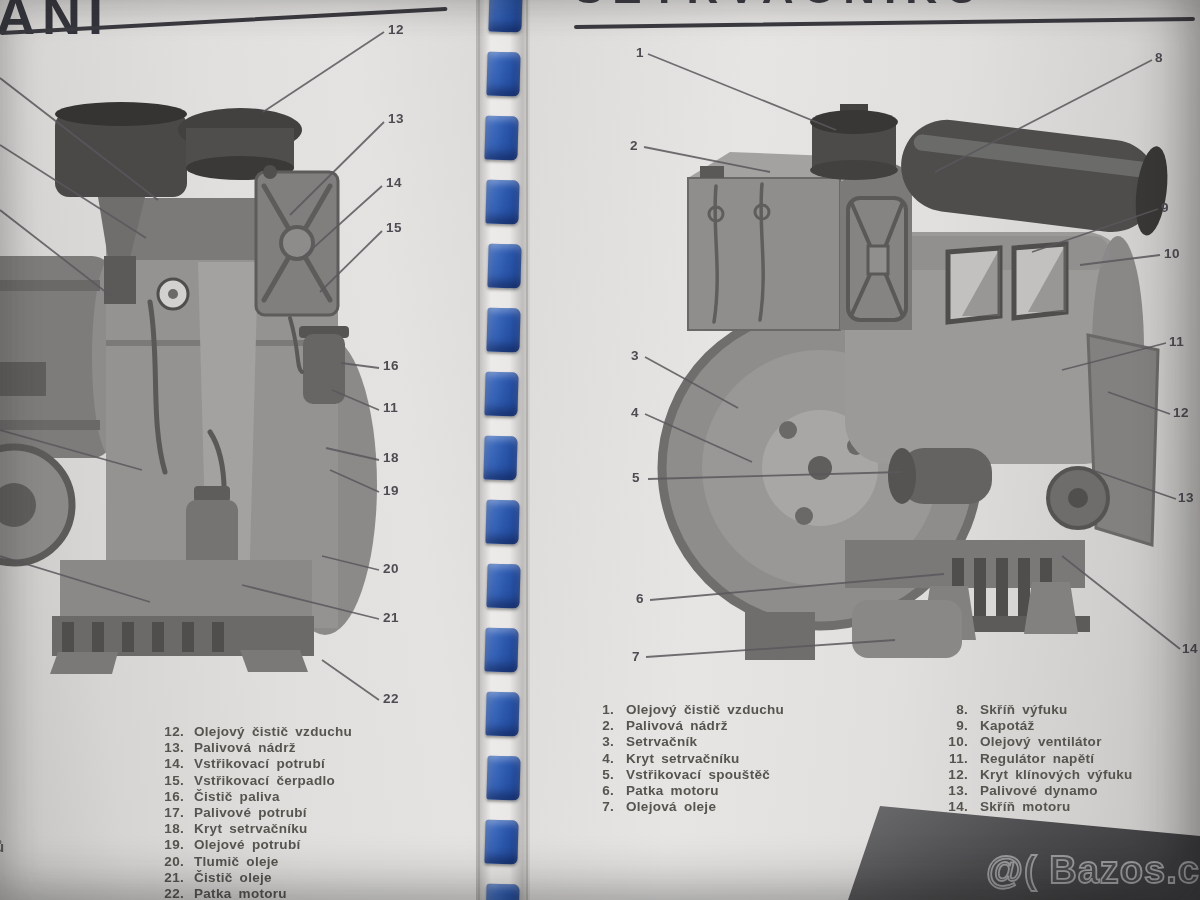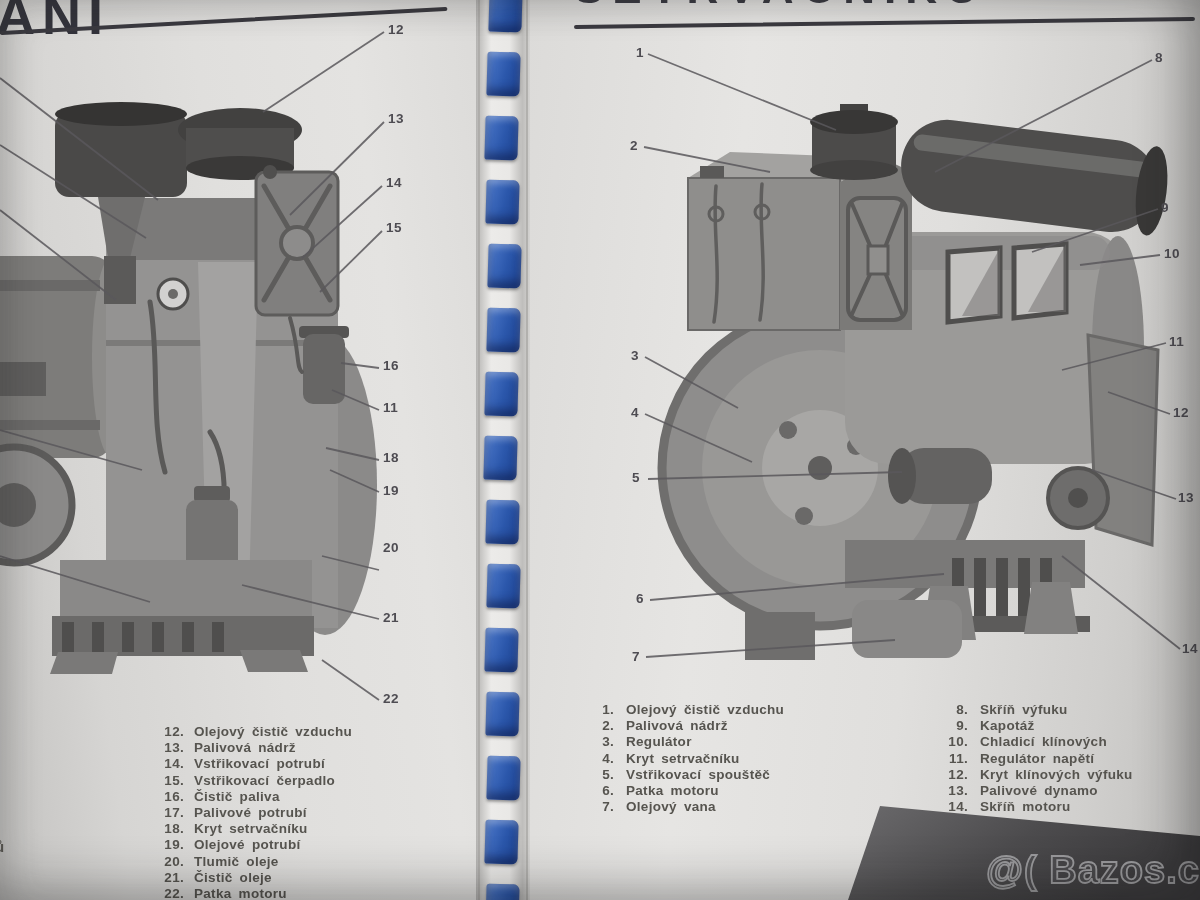--- a/index.html
+++ b/index.html
@@ -276,21 +276,21 @@
   </svg>
 
   <span class="co" style="left:388px;top:22px">12</span>
   <span class="co" style="left:388px;top:111px">13</span>
   <span class="co" style="left:386px;top:175px">14</span>
   <span class="co" style="left:386px;top:220px">15</span>
   <span class="co" style="left:383px;top:358px">16</span>
   <span class="co" style="left:383px;top:400px">11</span>
   <span class="co" style="left:383px;top:450px">18</span>
   <span class="co" style="left:383px;top:483px">19</span>
-  <span class="co" style="left:383px;top:540px">20</span>
+  <span class="co" style="left:383px;top:561px">20</span>
   <span class="co" style="left:383px;top:610px">21</span>
   <span class="co" style="left:383px;top:691px">22</span>
 
   <span class="co" style="left:636px;top:45px">1</span>
   <span class="co" style="left:630px;top:138px">2</span>
   <span class="co" style="left:631px;top:348px">3</span>
   <span class="co" style="left:631px;top:405px">4</span>
   <span class="co" style="left:632px;top:470px">5</span>
   <span class="co" style="left:636px;top:591px">6</span>
   <span class="co" style="left:632px;top:649px">7</span>
@@ -354,52 +354,52 @@
     <div class="row">
         <span class="num">1.</span>
         <span class="lbl">Olejový čistič vzduchu</span>
       </div>
     <div class="row">
         <span class="num">2.</span>
         <span class="lbl">Palivová nádrž</span>
       </div>
     <div class="row">
         <span class="num">3.</span>
-        <span class="lbl">Regulátor</span>
+        <span class="lbl">Setrvačník</span>
       </div>
     <div class="row">
         <span class="num">4.</span>
         <span class="lbl">Kryt setrvačníku</span>
       </div>
     <div class="row">
         <span class="num">5.</span>
         <span class="lbl">Vstřikovací spouštěč</span>
       </div>
     <div class="row">
         <span class="num">6.</span>
         <span class="lbl">Patka motoru</span>
       </div>
     <div class="row">
         <span class="num">7.</span>
-        <span class="lbl">Olejový vana</span>
+        <span class="lbl">Olejová oleje</span>
       </div>
   </div>
 
   <div class="legend legend-rB">
     <div class="row">
         <span class="num">8.</span>
         <span class="lbl">Skříň výfuku</span>
       </div>
     <div class="row">
         <span class="num">9.</span>
         <span class="lbl">Kapotáž</span>
       </div>
     <div class="row">
         <span class="num">10.</span>
-        <span class="lbl">Chladicí klínových</span>
+        <span class="lbl">Olejový ventilátor</span>
       </div>
     <div class="row">
         <span class="num">11.</span>
         <span class="lbl">Regulátor napětí</span>
       </div>
     <div class="row">
         <span class="num">12.</span>
         <span class="lbl">Kryt klínových výfuku</span>
       </div>
     <div class="row">

